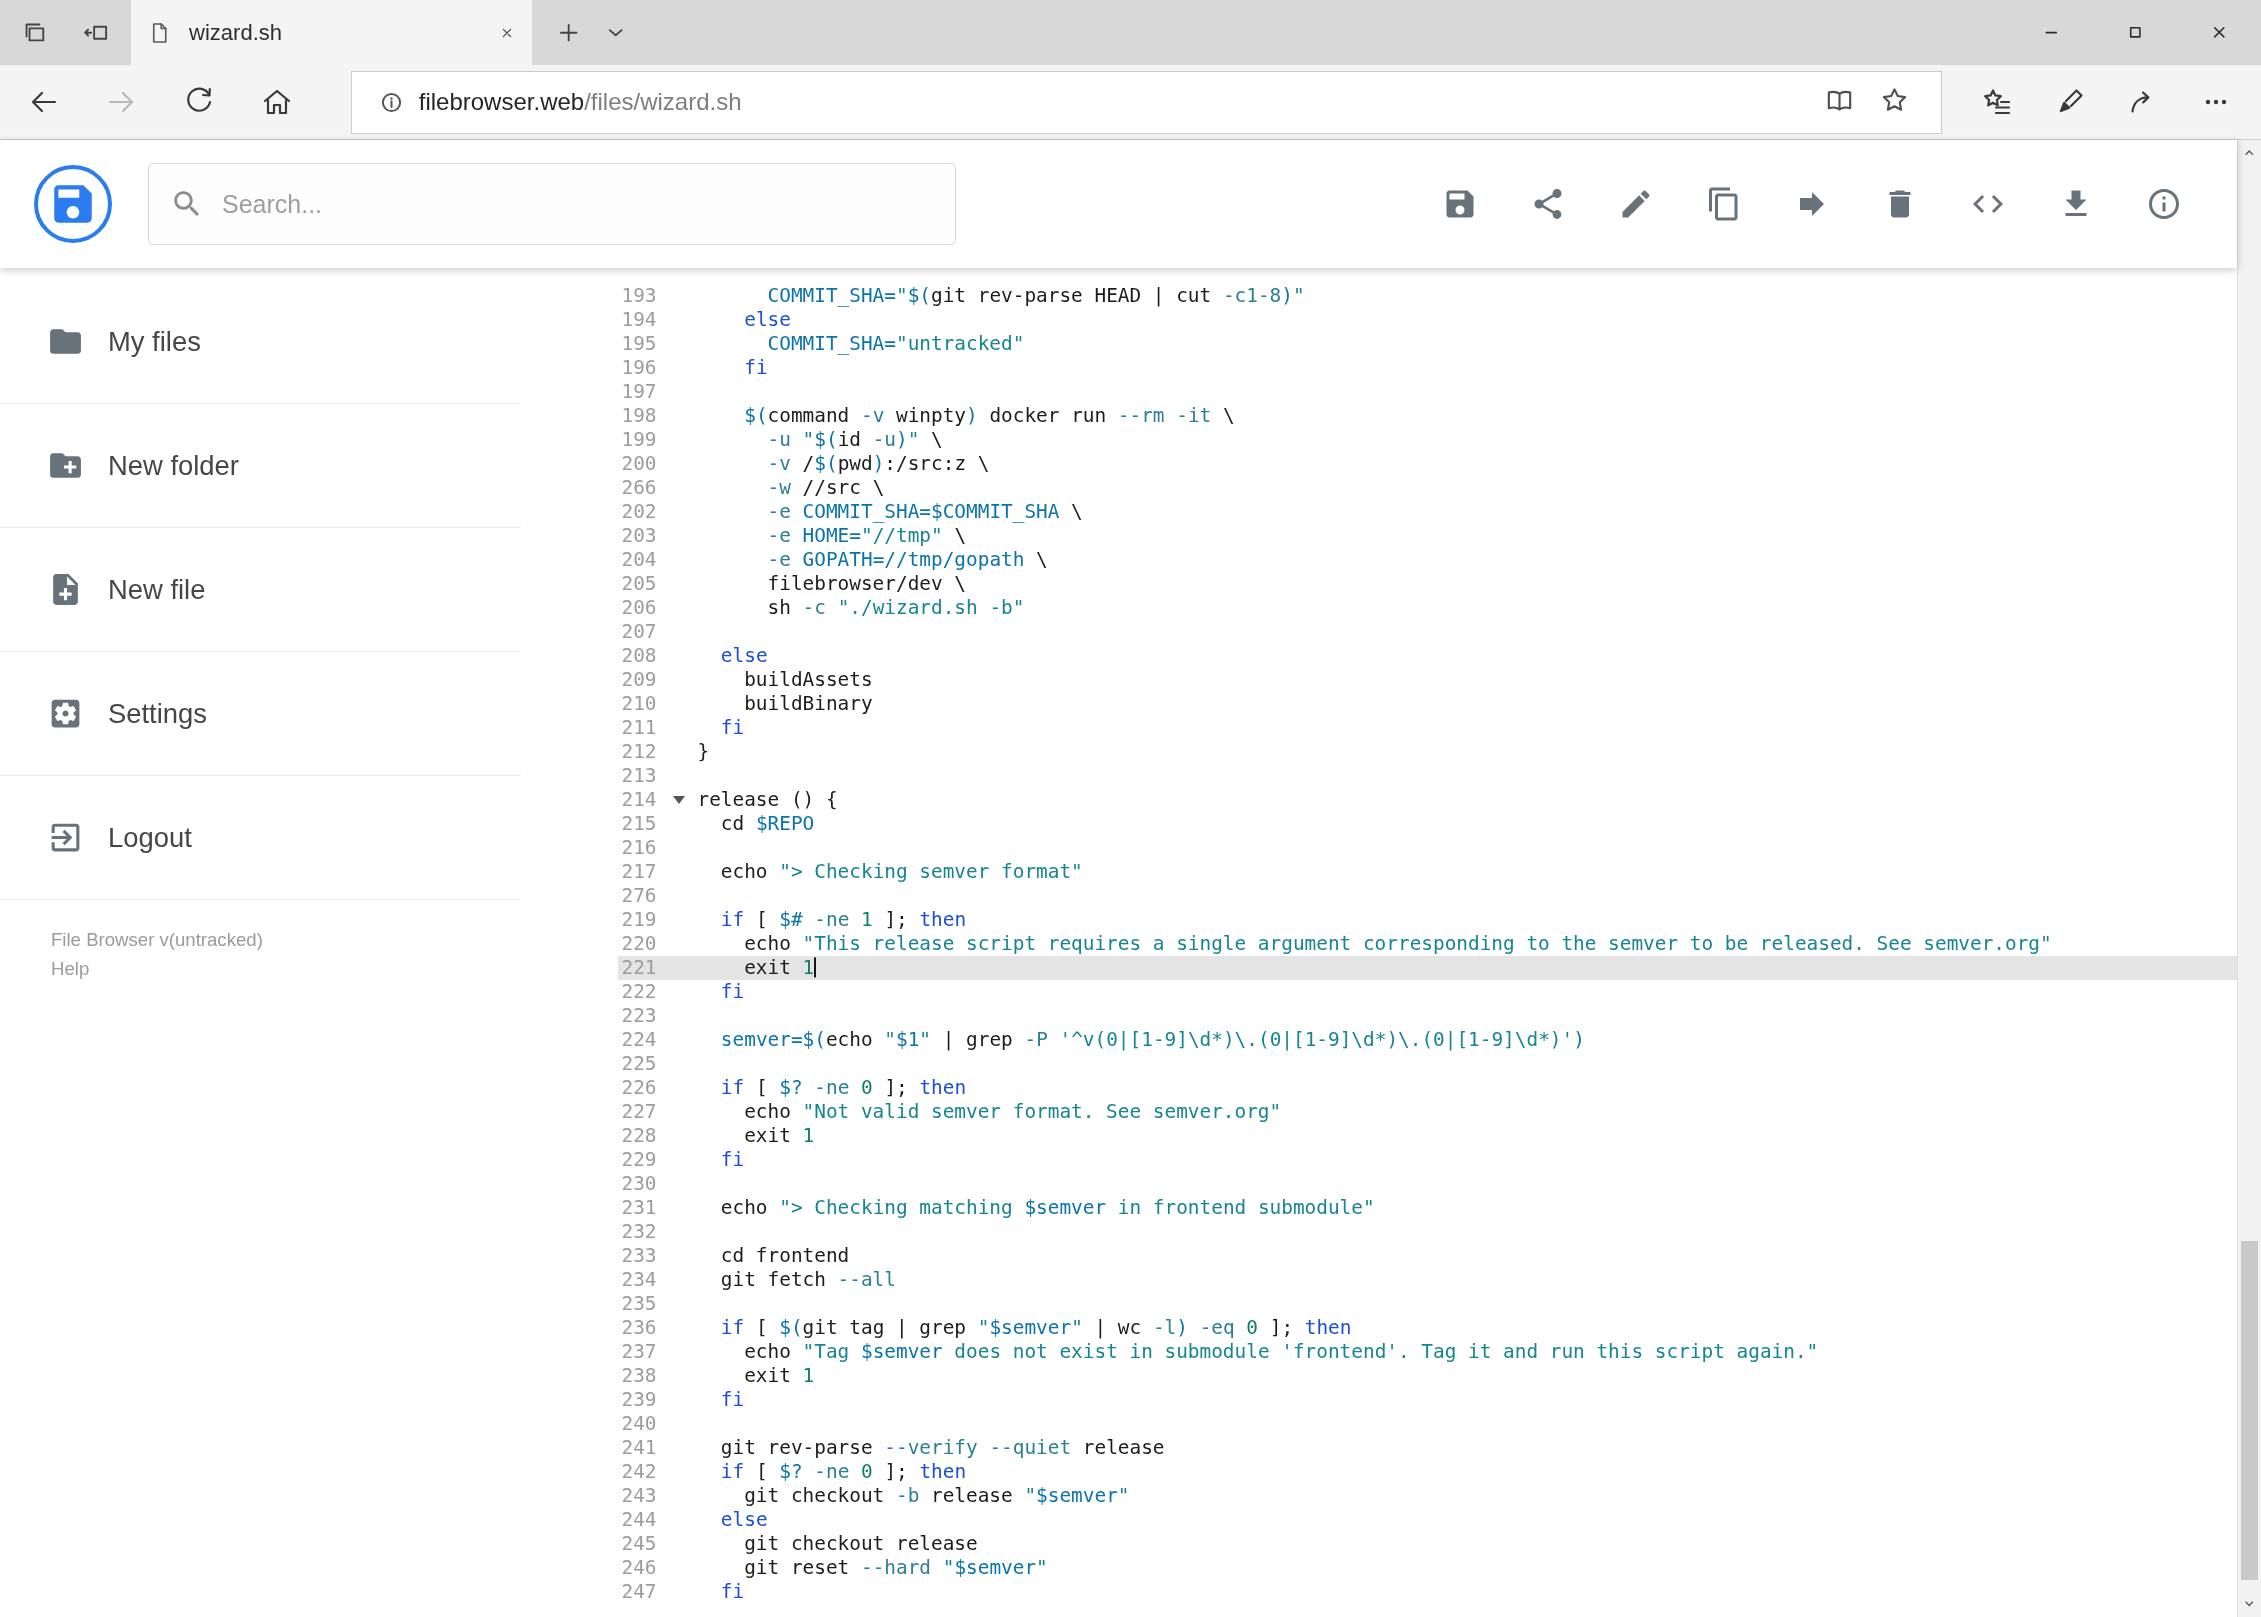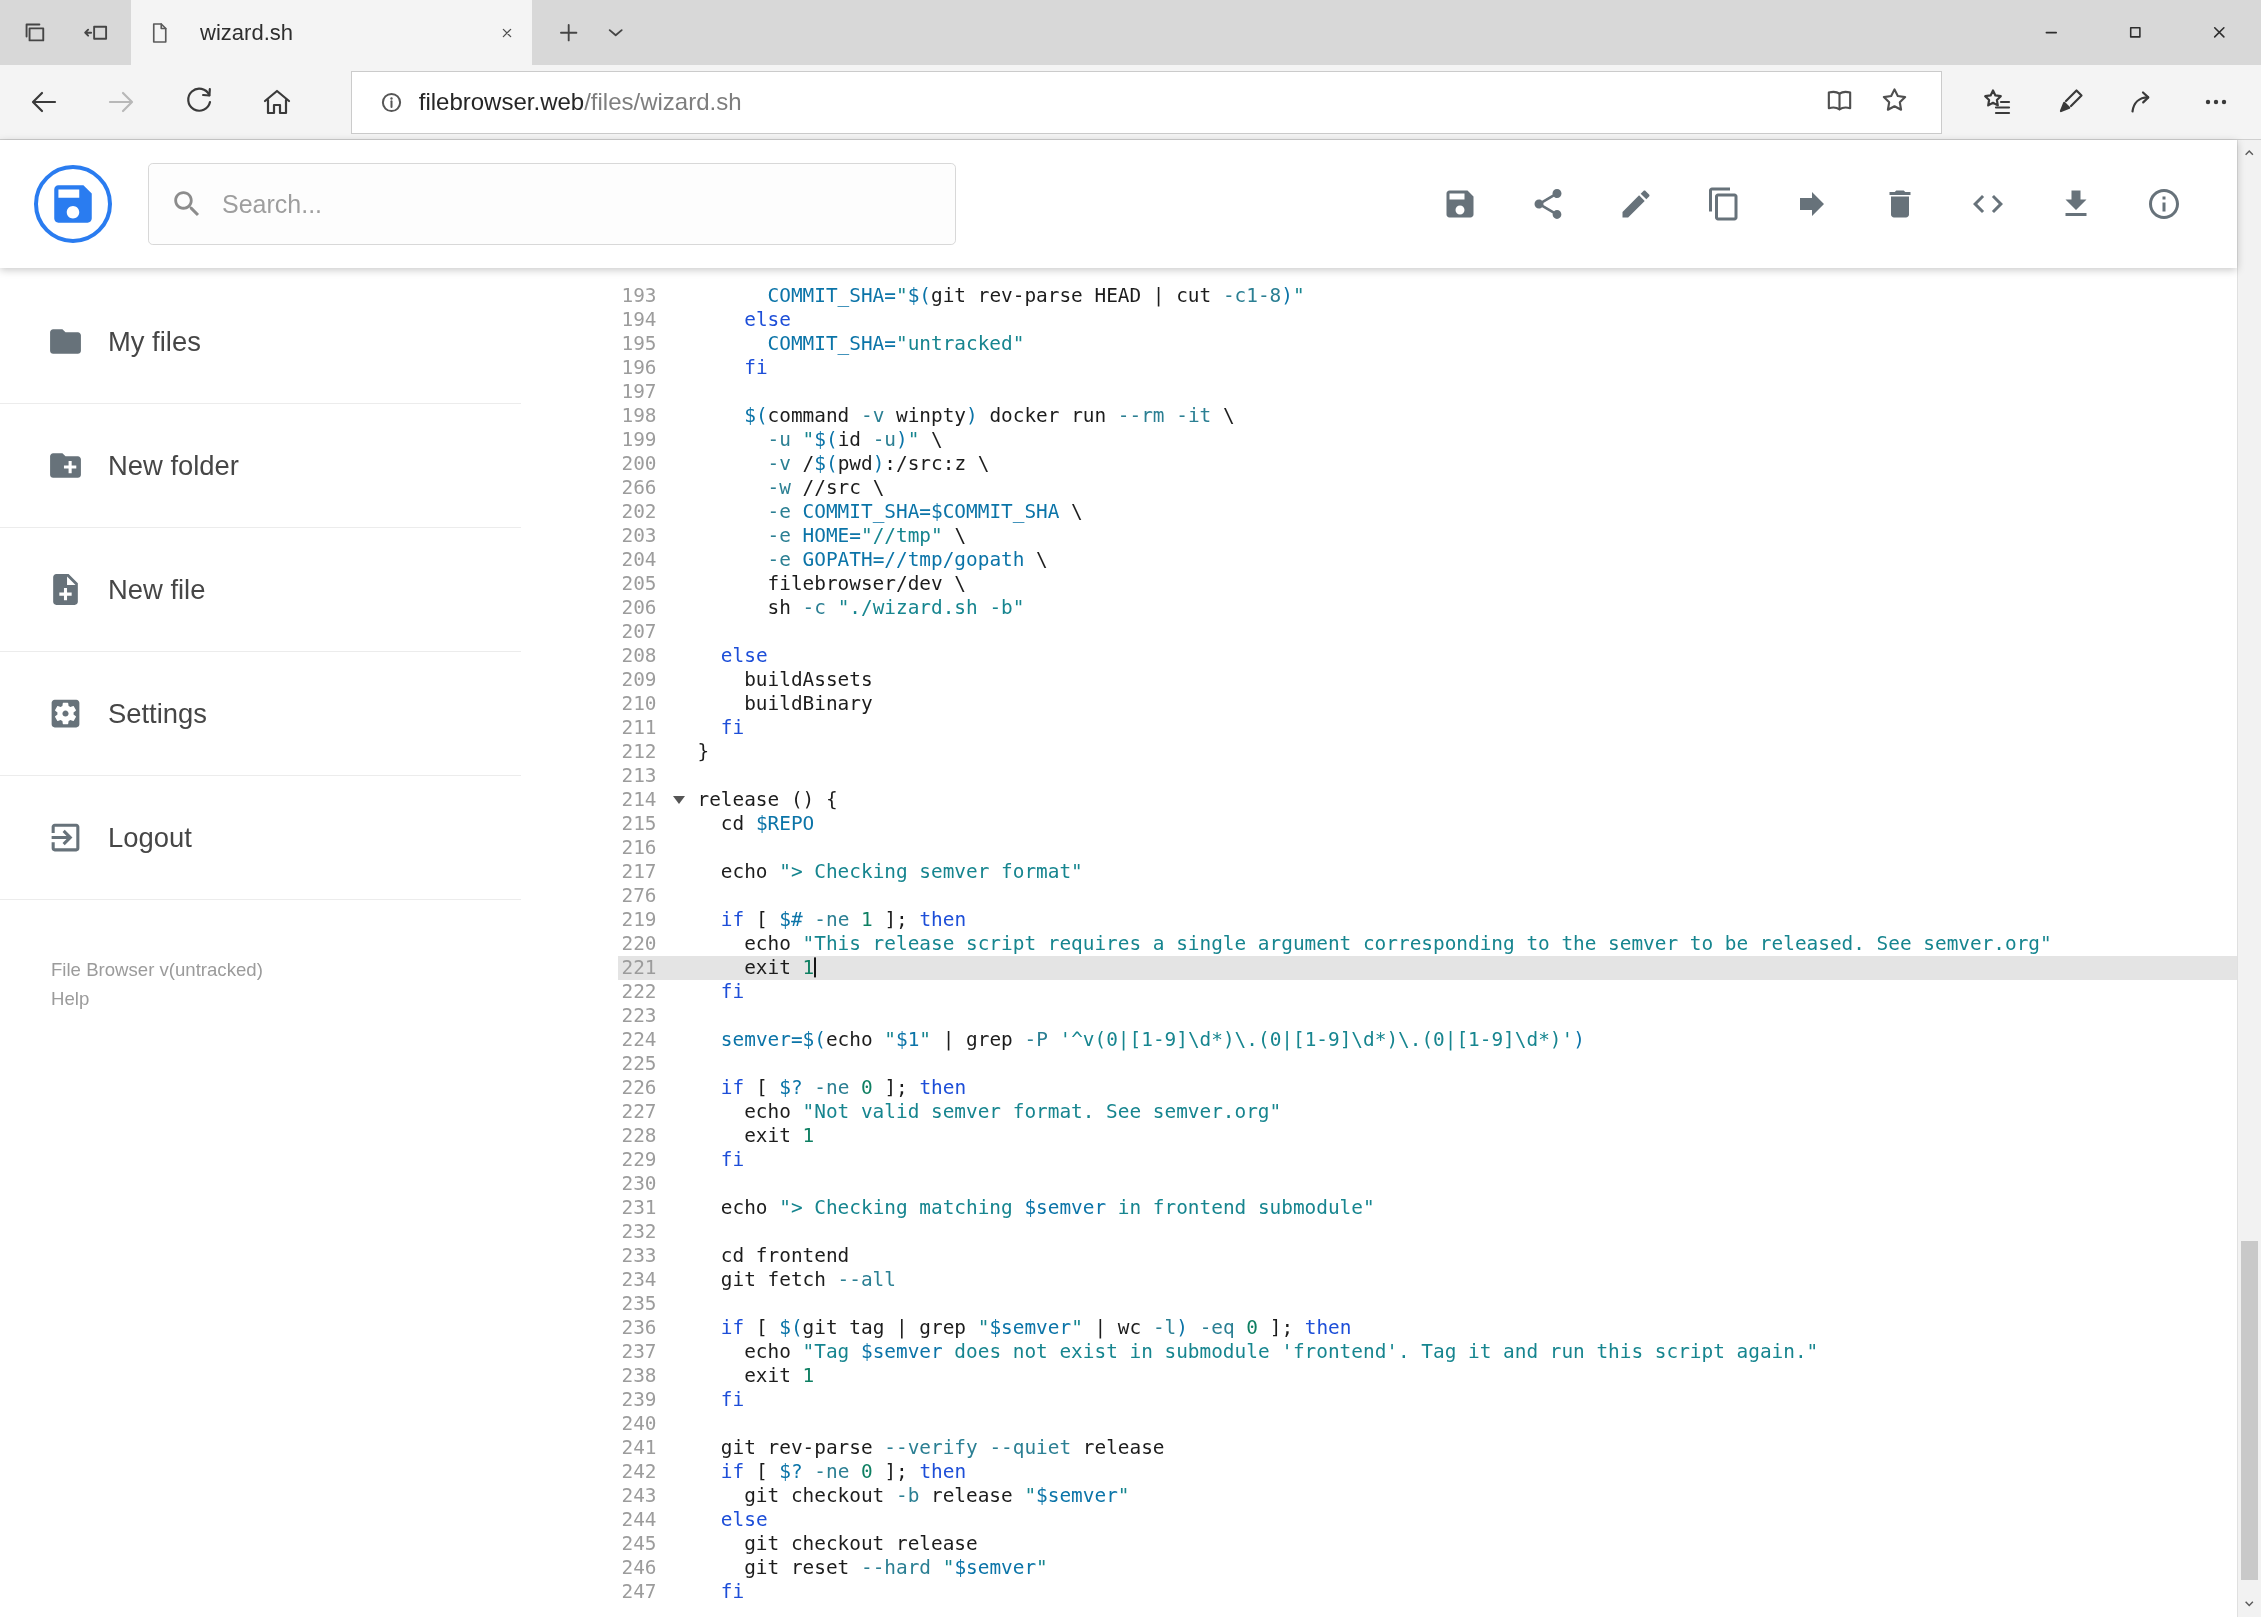--- a/index.html
+++ b/index.html
@@ -11,21 +11,21 @@
   .ic svg{width:100%;height:100%;display:block}
   .ic-18{width:14.5px;height:14.5px}.ic-22{width:18px;height:18px}.ic-28{width:22.6px;height:22.6px}
   .ic-30{width:24px;height:24px}.ic-34{width:27.4px;height:27.4px}.ic-36{width:29px;height:29px}
   .ic-38{width:31px;height:31px}.ic-40{width:32px;height:32px}.ic-42{width:34px;height:34px}
   .ic-44{width:36px;height:36px}.ic-46{width:37px;height:37px}.ic-62{width:50px;height:50px}
 
   
   .tabstrip{flex:0 0 65px;height:65px;background:#d8d8d8;display:flex;align-items:center}
   .strip-icons{display:flex;align-items:center;padding:0 11.3px;gap:14.5px}
   .strip-btn{width:47px;height:47px;display:flex;align-items:center;justify-content:center;color:#454545}
-  .tab{width:401px;height:65px;background:#f4f4f4;display:flex;align-items:center;padding:0 16px;gap:29px}
+  .tab{width:401px;height:65px;background:#f4f4f4;display:flex;align-items:center;padding:0 16px;gap:18px}
   .tab-title{font-size:22px;color:#2e2e2e;flex:1;white-space:nowrap;overflow:hidden}
   .tab-fav{color:#5a5a5a}
   .tab-close{color:#4f4f4f}
   .after-tab{margin-left:13px}
   .win-controls{margin-left:auto;display:flex;height:65px}
   .win-btn{width:84px;height:65px;display:flex;align-items:center;justify-content:center;color:#2d2d2d}
 
   
   .navbar{flex:0 0 75px;height:75px;background:#f4f4f4;border-bottom:0.8px solid #cfcfcf;display:flex;align-items:center}
   .nav-left{display:flex;gap:9.7px;padding-left:9.7px}
@@ -56,21 +56,21 @@
   .searchbox input::placeholder{color:#9e9e9e}
   .header-toolbar{margin-left:auto;display:flex;gap:52px;padding-right:55px}
   .tool-btn{width:36px;height:36px;color:#67727a;cursor:pointer}
 
   
   .app-body{flex:1;display:flex;min-height:0;background:#fff}
   .sidebar{width:521px;flex:0 0 521px;padding-top:12px}
   .sb-item{height:124px;display:flex;align-items:center;padding-left:47px;gap:24px;border-bottom:0.8px solid #ececec;cursor:pointer}
   .sb-item .ic{color:#67727a}
   .sb-label{font-size:27.4px;color:#464646}
-  .sb-footer{margin-top:55px;padding-left:51px;font-size:18.6px;color:#9b9b9b;line-height:29px}
+  .sb-footer{margin-top:25px;padding-left:51px;font-size:18.6px;color:#9b9b9b;line-height:29px}
   .sb-footer a{color:#9b9b9b;text-decoration:none;display:inline-block}
 
   
   .editor{flex:1;padding-top:16px;font-family:"DejaVu Sans Mono","Liberation Mono",monospace;font-size:19.4px;overflow:hidden;min-width:0}
   .crow{display:flex;height:24px;line-height:24px;white-space:pre}
   .crow .sp{width:97px;flex:0 0 97px}
   .crow .gnum{width:69px;flex:0 0 69px;text-align:center;padding-right:27px;color:#9c9c9c;position:relative}
   .crow .ctext{flex:1;padding-left:10.5px;overflow:hidden}
   .crow.active .gnum,.crow.active .ctext{background:#e4e4e4}
   .fold{position:absolute;right:1.6px;top:8px;width:0;height:0;border-left:6.5px solid transparent;border-right:6.5px solid transparent;border-top:8px solid #555}

